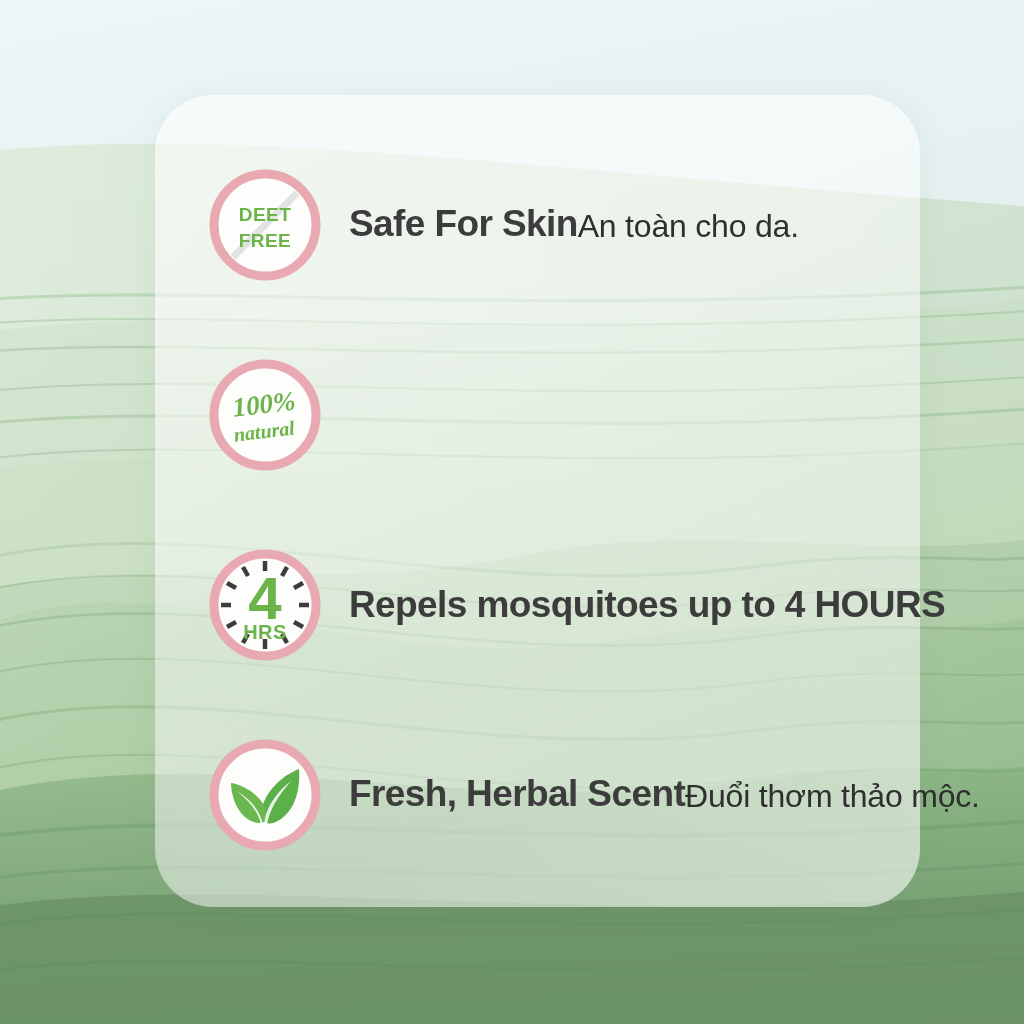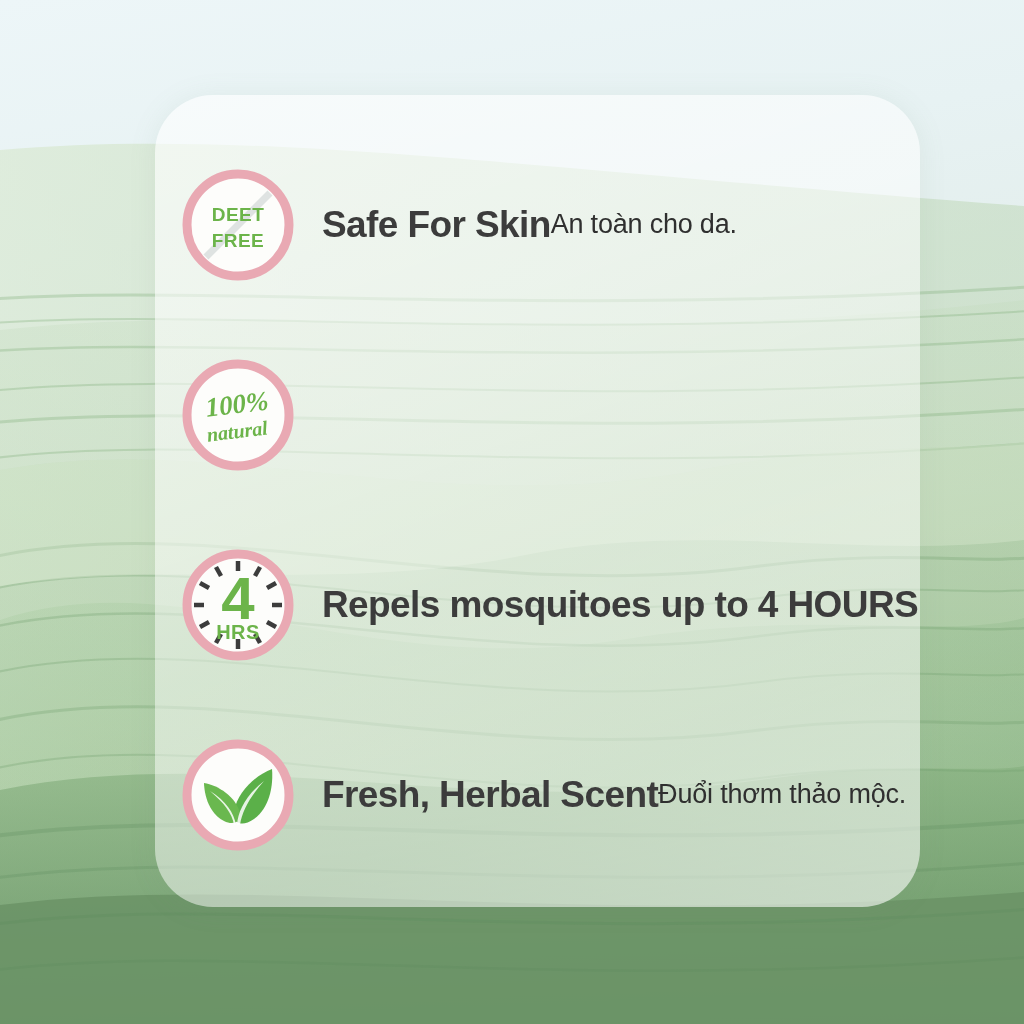--- a/index.html
+++ b/index.html
@@ -25,37 +25,37 @@
     background:linear-gradient(160deg,
         rgba(255,255,255,0.62) 0%,
         rgba(255,255,255,0.55) 30%,
         rgba(255,255,255,0.46) 55%,
         rgba(255,255,255,0.50) 78%,
         rgba(255,255,255,0.60) 100%);
     box-shadow:0 2px 28px rgba(120,150,120,0.10);
   }
 
   
-  .rows{position:absolute;left:180px;top:160px;width:760px;}
+  .rows{position:absolute;left:207px;top:160px;width:760px;}
   .row{display:flex;align-items:center;height:130px;margin-bottom:60px;}
   .row:last-child{margin-bottom:0;align-items:center;}
 
   .badge{
     position:relative;width:116px;height:116px;flex:0 0 116px;
     margin-right:26px;
   }
   .badge svg{display:block;width:116px;height:116px;}
 
   .texts{display:flex;flex-direction:row;justify-content:center;}
   .title{
     font-size:37px;font-weight:bold;color:#3c3c3c;
     line-height:1.06;letter-spacing:-0.6px;white-space:nowrap;
   }
   .subtitle{
-    font-size:27px;font-weight:400;color:#2f2f2f;
+    font-size:32px;font-weight:400;color:#2f2f2f;
     line-height:1.22;letter-spacing:-0.2px;white-space:nowrap;margin-top:3px;
   }
 
   
   .ic-deet{font-family:"Liberation Sans",sans-serif;font-weight:bold;font-size:19px;fill:#6cb44a;letter-spacing:0.4px;}
   .ic-nat-big{font-family:"Liberation Serif",serif;font-style:italic;font-weight:bold;font-size:27px;fill:#6cb44a;}
   .ic-nat-small{font-family:"Liberation Serif",serif;font-style:italic;font-weight:bold;font-size:20px;fill:#6cb44a;}
   .ic-four{font-family:"Liberation Sans",sans-serif;font-weight:bold;font-size:60px;fill:#6cb44a;}
   .ic-hrs{font-family:"Liberation Sans",sans-serif;font-weight:bold;font-size:20px;fill:#6cb44a;letter-spacing:0.5px;}
 </style>

